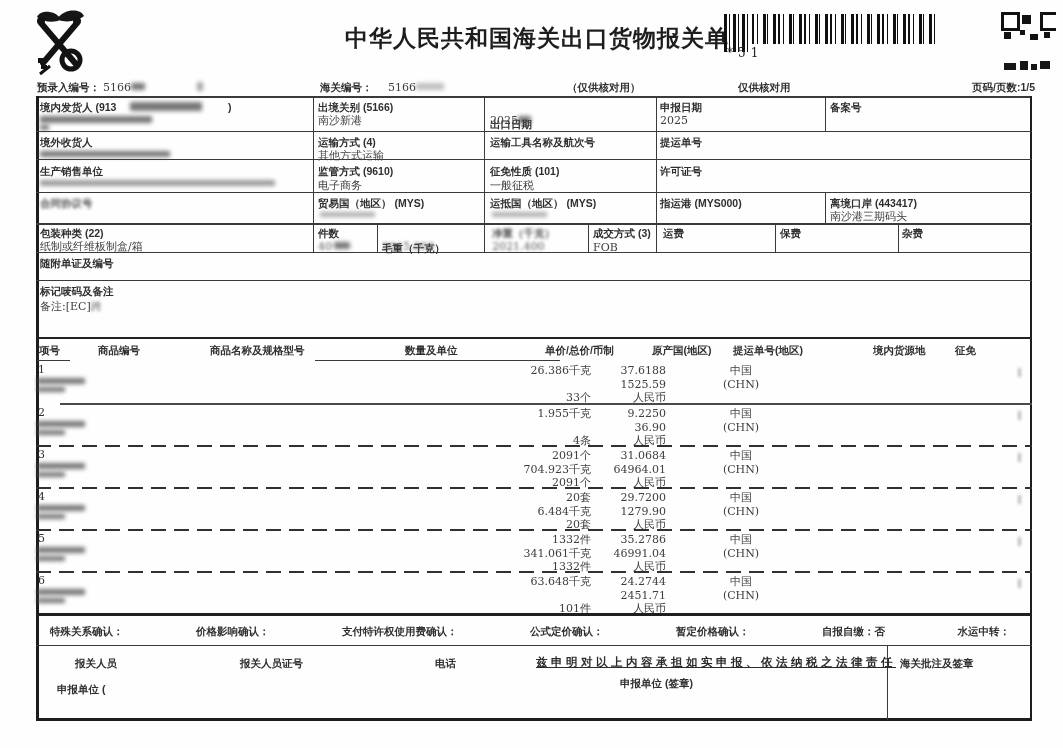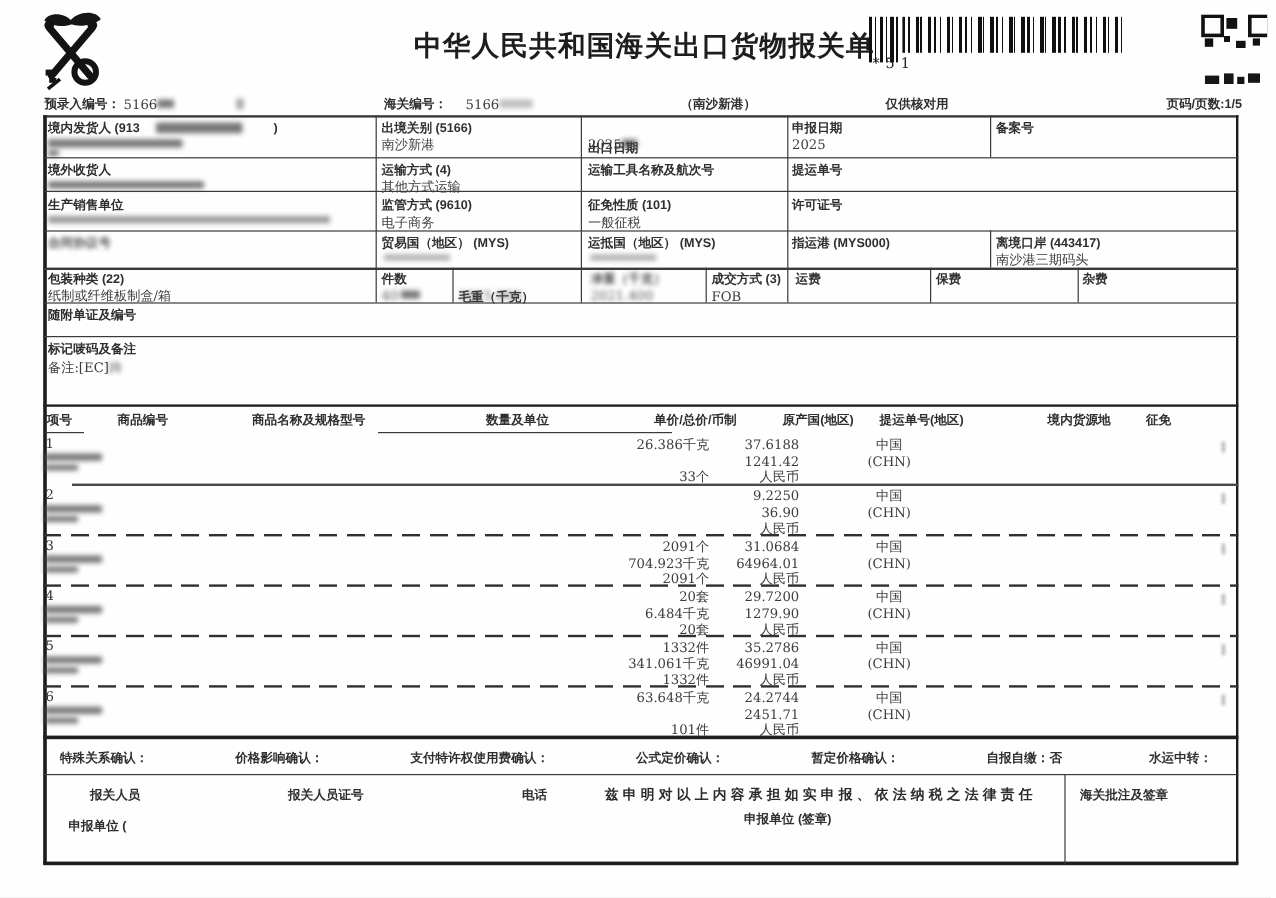--- a/index.html
+++ b/index.html
@@ -35,22 +35,22 @@
   .cqty{position:absolute;left:250px;top:1px;width:305px;text-align:right;}
   .cprice{position:absolute;left:490px;top:1px;width:140px;text-align:right;}
   .corig{position:absolute;left:657px;top:1px;width:96px;text-align:center;}
   .ln{height:13.5px;font:11px/13.5px "DejaVu Serif","Liberation Serif",serif;color:#3d3d3d;}
   .exm{position:absolute;left:982px;top:5px;width:3px;height:9px;background:#777;filter:blur(1.5px);opacity:.5;}
   .rdA{left:1px;top:15px;width:48px;height:6px;}
   .rdB{left:1px;top:24px;width:28px;height:5px;}
   .confirm-bar{position:absolute;left:50px;top:620px;width:960px;height:24px;display:flex;
        align-items:center;justify-content:space-between;}
   .confirm-bar span{font:bold 10.5px "Liberation Sans","DejaVu Sans",sans-serif;color:#2f2f2f;white-space:nowrap;}
-  .stmt{position:absolute;left:504px;top:655px;font:bold 11.5px "Liberation Sans","DejaVu Sans",sans-serif;
-        color:#2b2b2b;letter-spacing:3.5px;white-space:nowrap;}
+  .stmt{position:absolute;left:536px;top:655px;font:bold 11.5px "Liberation Sans","DejaVu Sans",sans-serif;
+        color:#2b2b2b;letter-spacing:3.5px;white-space:nowrap;text-decoration:underline;}
 </style>
 </head>
 <body>
 
 <div id="page">
 
   <svg style="position:absolute;left:28px;top:8px" width="64" height="68" viewBox="0 0 64 68">
     <path d="M30 10 C36 1, 52 0, 56 8 C50 13, 38 15, 31 12 Z" fill="#161616"></path>
     <path d="M32 10 C26 2, 12 2, 9 9 C15 14, 26 15, 32 12 Z" fill="#161616"></path>
     <line x1="13" y1="15" x2="47" y2="55" stroke="#131313" stroke-width="6" stroke-linecap="round"></line>
@@ -85,21 +85,21 @@
     <div class="d" style="left:36px;top:0;width:10px;height:8px"></div>
   </div>
 
   <span class="lbl" style="left:37px;top:81px">预录入编号：</span>
   <span class="val" style="left:103px;top:81px">5166</span>
   <div class="rd" style="left:131px;top:83px;width:14px;height:7px"></div>
   <div class="rd" style="left:197px;top:82px;width:6px;height:9px;opacity:.5"></div>
   <span class="lbl" style="left:320px;top:81px">海关编号：</span>
   <span class="val" style="left:388px;top:81px">5166</span>
   <div class="rd" style="left:416px;top:83px;width:28px;height:7px;opacity:.35"></div>
-  <span class="lbl" style="left:567px;top:81px">（南沙新港）</span>
+  <span class="lbl" style="left:567px;top:81px">（仅供核对用）</span>
   <span class="lbl" style="left:738px;top:81px">仅供核对用</span>
   <span class="lbl" style="left:972px;top:81px">页码/页数:1/5</span>
 
   <div class="hl" style="left:36px;top:96px;width:996px;height:1.5px"></div>
   <div class="vl" style="left:36px;top:96px;height:624px;width:2.5px;background:#1d1d1d"></div>
   <div class="vl" style="left:1030px;top:96px;height:624px;width:2px;background:#1d1d1d"></div>
   <div class="hl" style="left:36px;top:718px;width:996px;height:2.5px;background:#1d1d1d"></div>
 
   <div class="hl" style="left:36px;top:131px;width:996px"></div>
   <div class="hl" style="left:36px;top:159px;width:996px"></div>
@@ -193,35 +193,40 @@
     <span class="no">1</span>
     <div class="rd rdA"></div>
     <div class="rd rdB"></div>
     <div class="cqty">
         <div class="ln">26.386千克</div>
         <div class="ln"></div>
         <div class="ln">33个</div>
       </div>
     <div class="cprice">
         <div class="ln">37.6188</div>
-        <div class="ln">1241.42</div>
+        <div class="ln">1525.59</div>
         <div class="ln">人民币</div>
       </div>
     <div class="corig">
         <div class="ln">中国</div>
         <div class="ln">(CHN)</div>
       </div>
     <div class="exm"></div>
   </div>
   <div class="hl" style="left:60px;top:403px;width:972px;height:1.5px;background:#4a4a4a"></div>
 
   <div class="row" style="top:406px">
     <span class="no">2</span>
     <div class="rd rdA"></div>
     <div class="rd rdB"></div>
+    <div class="cqty">
+        <div class="ln">1.955千克</div>
+        <div class="ln"></div>
+        <div class="ln">4条</div>
+      </div>
     <div class="cprice">
         <div class="ln">9.2250</div>
         <div class="ln">36.90</div>
         <div class="ln">人民币</div>
       </div>
     <div class="corig">
         <div class="ln">中国</div>
         <div class="ln">(CHN)</div>
       </div>
     <div class="exm"></div>

